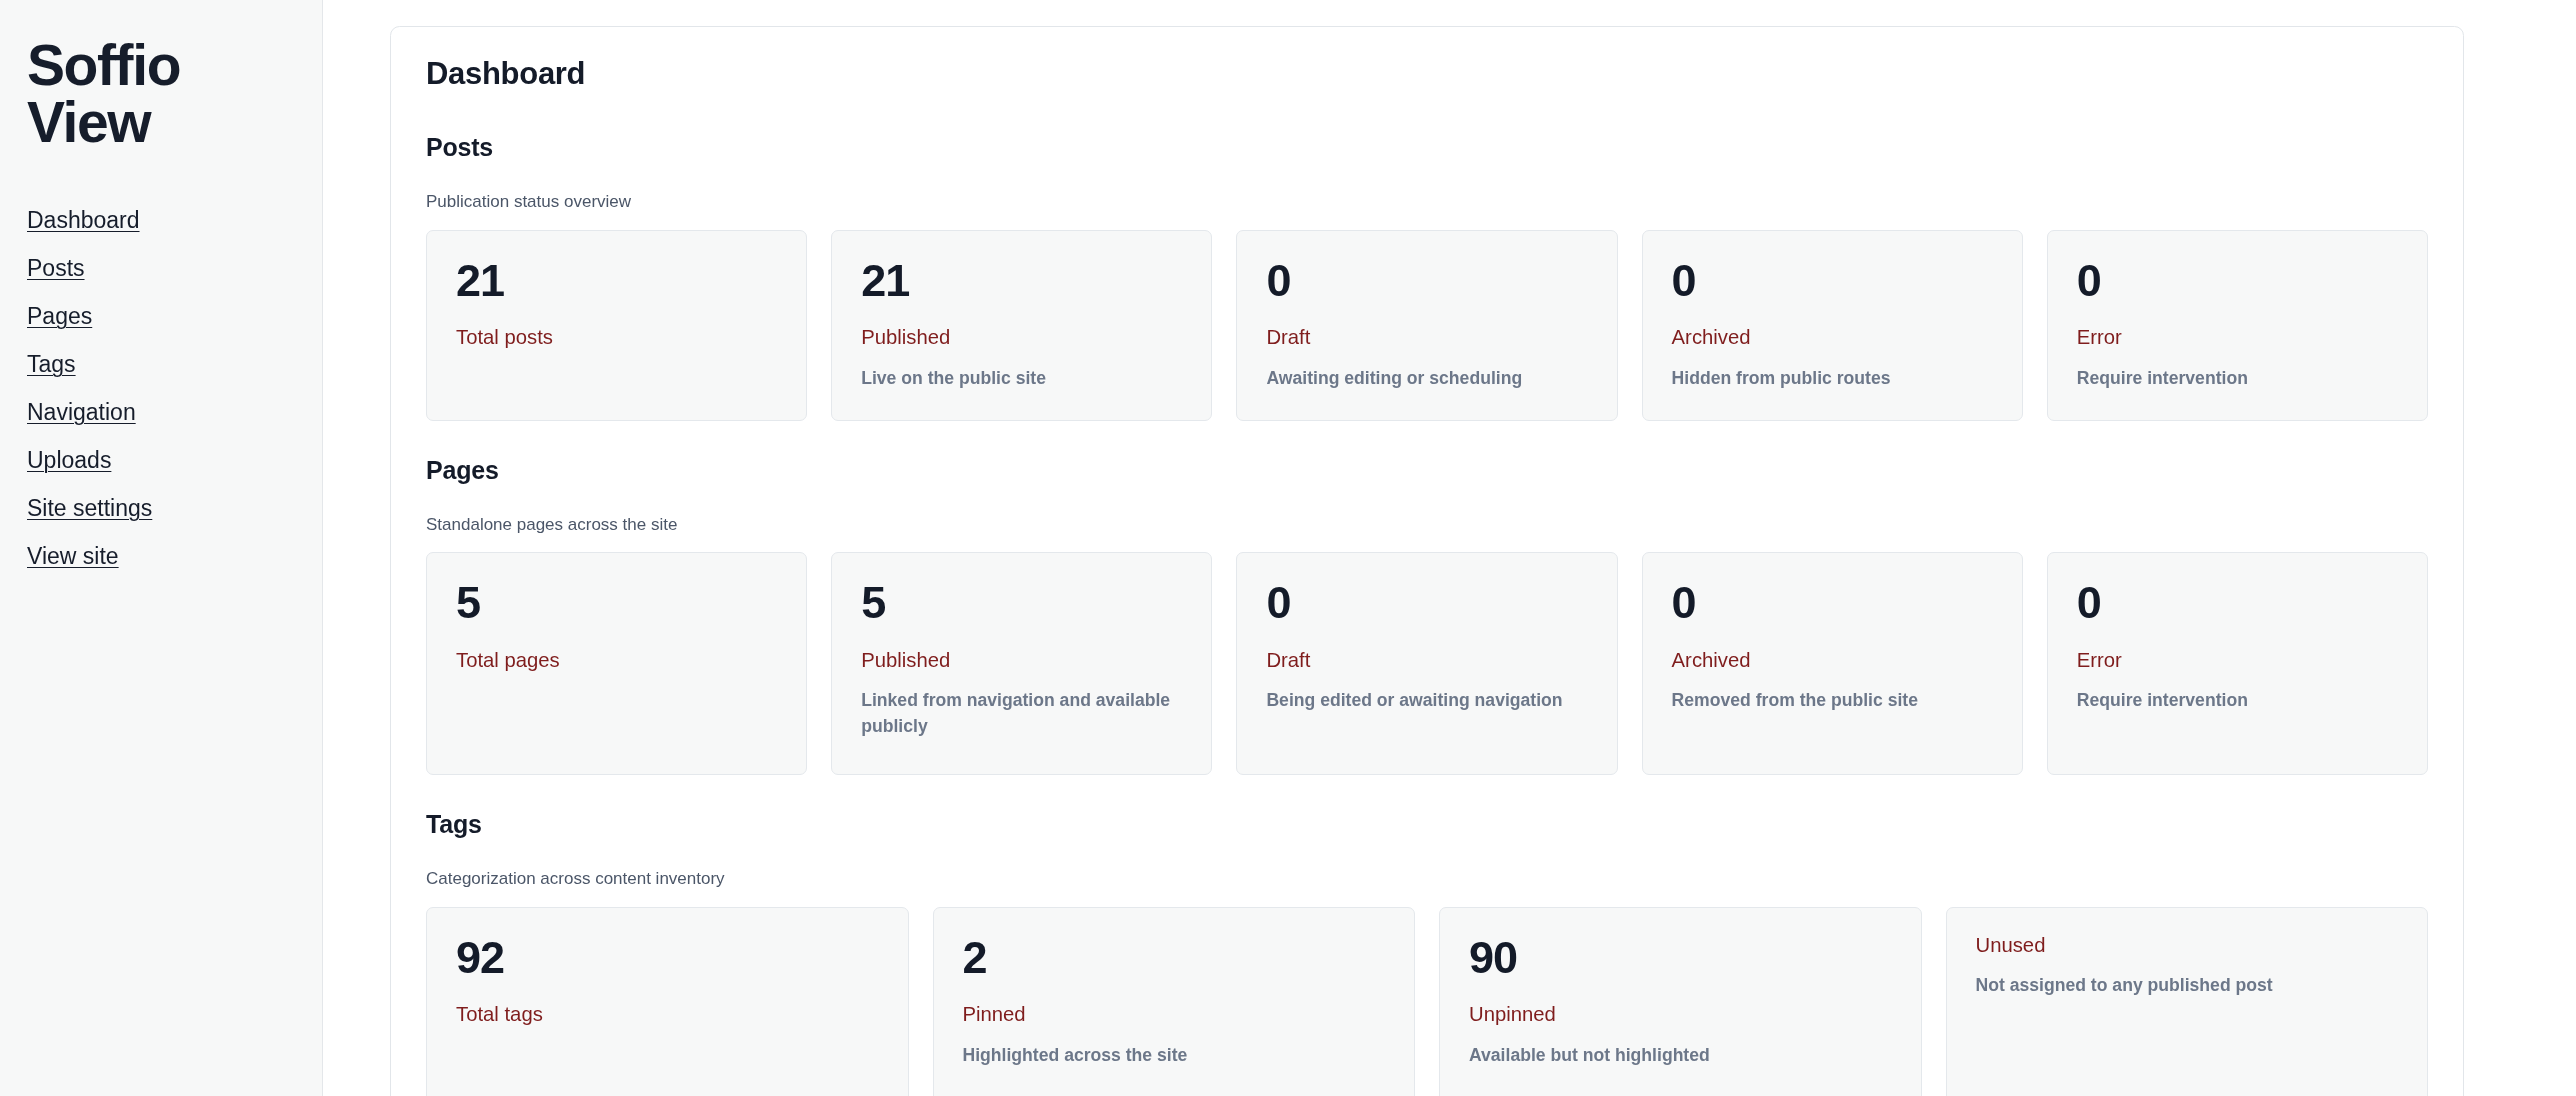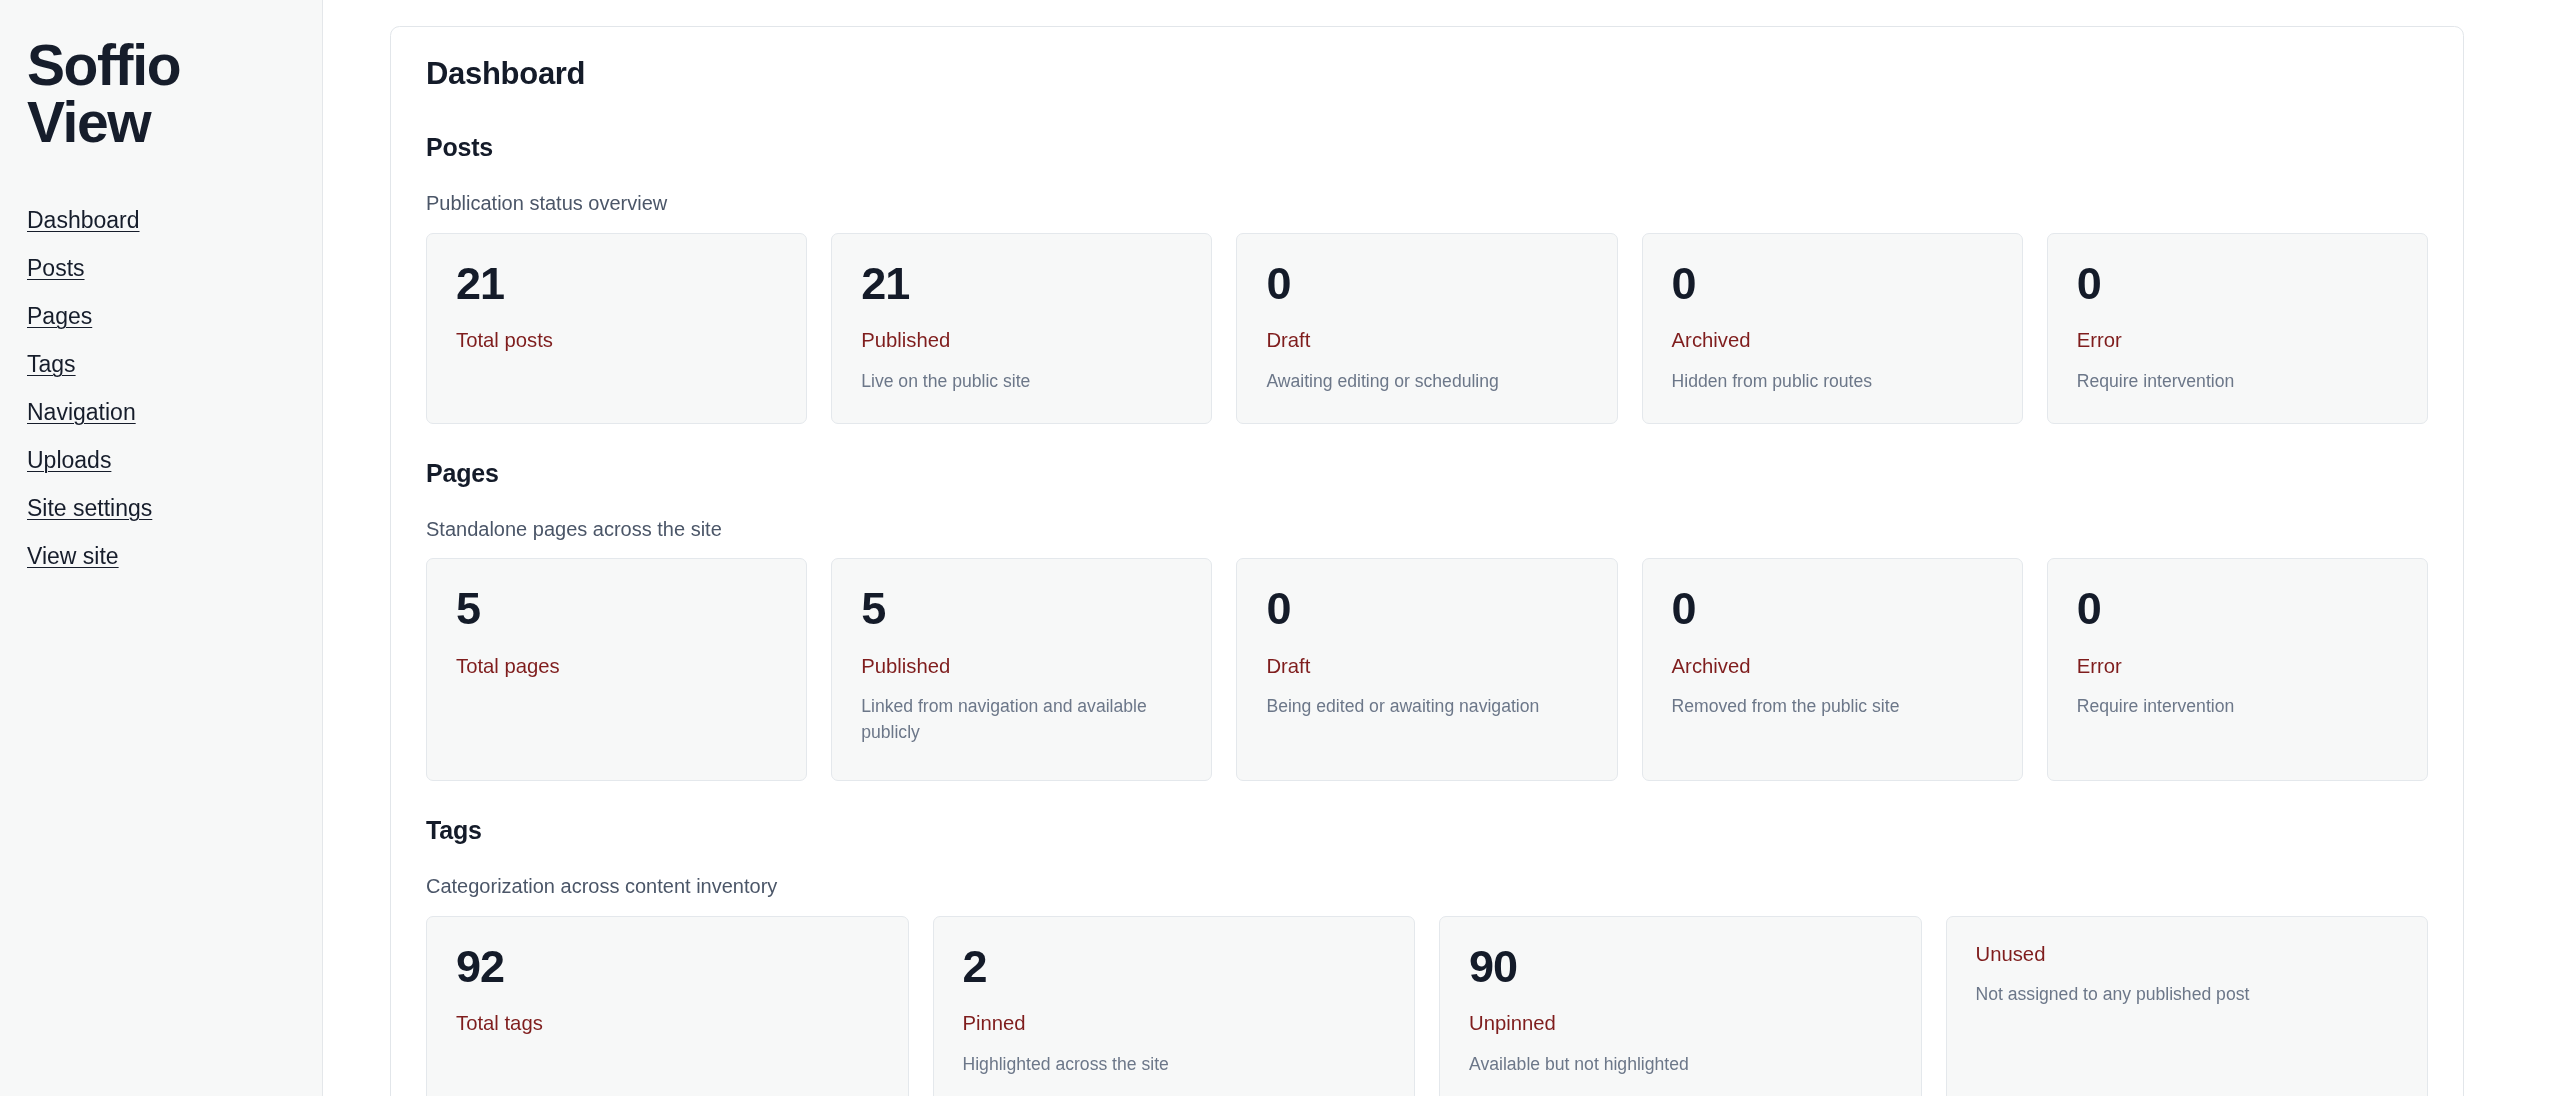--- a/index.html
+++ b/index.html
@@ -78,21 +78,21 @@
   .section + .section { margin-top: 37px; }
   .section-title {
     font-size: 25px;
     line-height: 1;
     font-weight: 700;
     letter-spacing: -0.2px;
     color: #141b29;
     margin-bottom: 33px;
   }
   .section-sub {
-    font-size: 20px;
+    font-size: 17px;
     line-height: 1;
     color: #4b5668;
     margin-bottom: 19.6px;
   }
 
   .cards {
     display: grid;
     gap: 24px;
   }
   .cards.cols-5 { grid-template-columns: repeat(5, 1fr); }
@@ -121,20 +121,21 @@
   .card-label {
     font-size: 20.3px;
     line-height: 1;
     color: #7f1d1d;
     margin-bottom: 18.3px;
   }
   .card-hint {
     font-size: 17.6px;
     line-height: 1.45;
     color: #6c7789;
+    font-weight: bold;
   }
   .card-hint:empty { display: none; }
 </style>
 </head>
 <body>
 
 <div class="app">
 
   <aside class="sidebar">
     <div class="brand">

